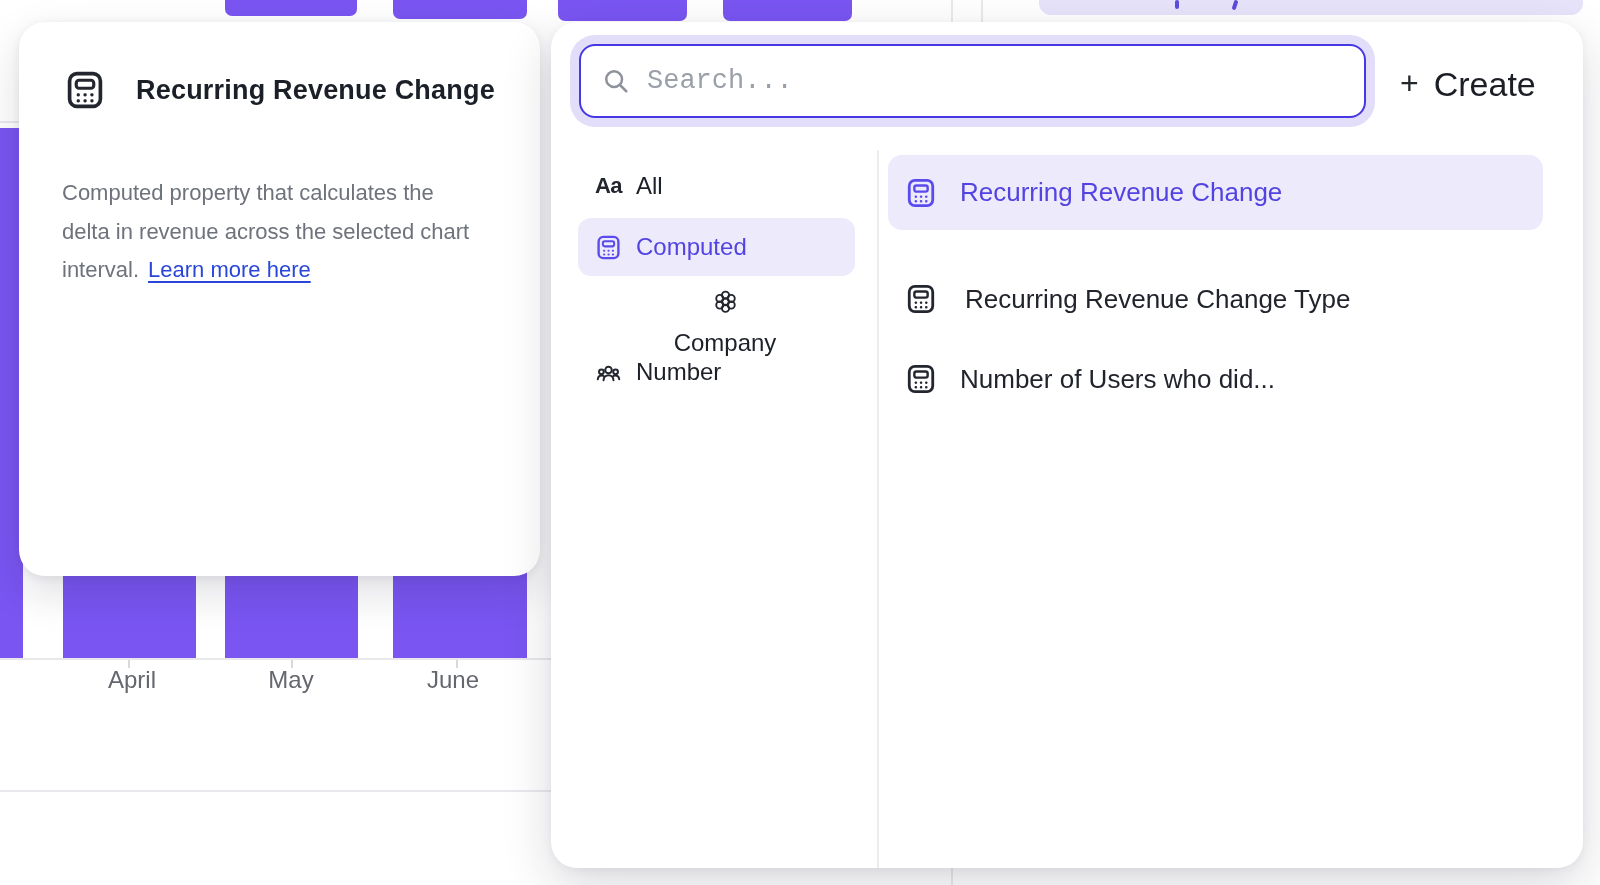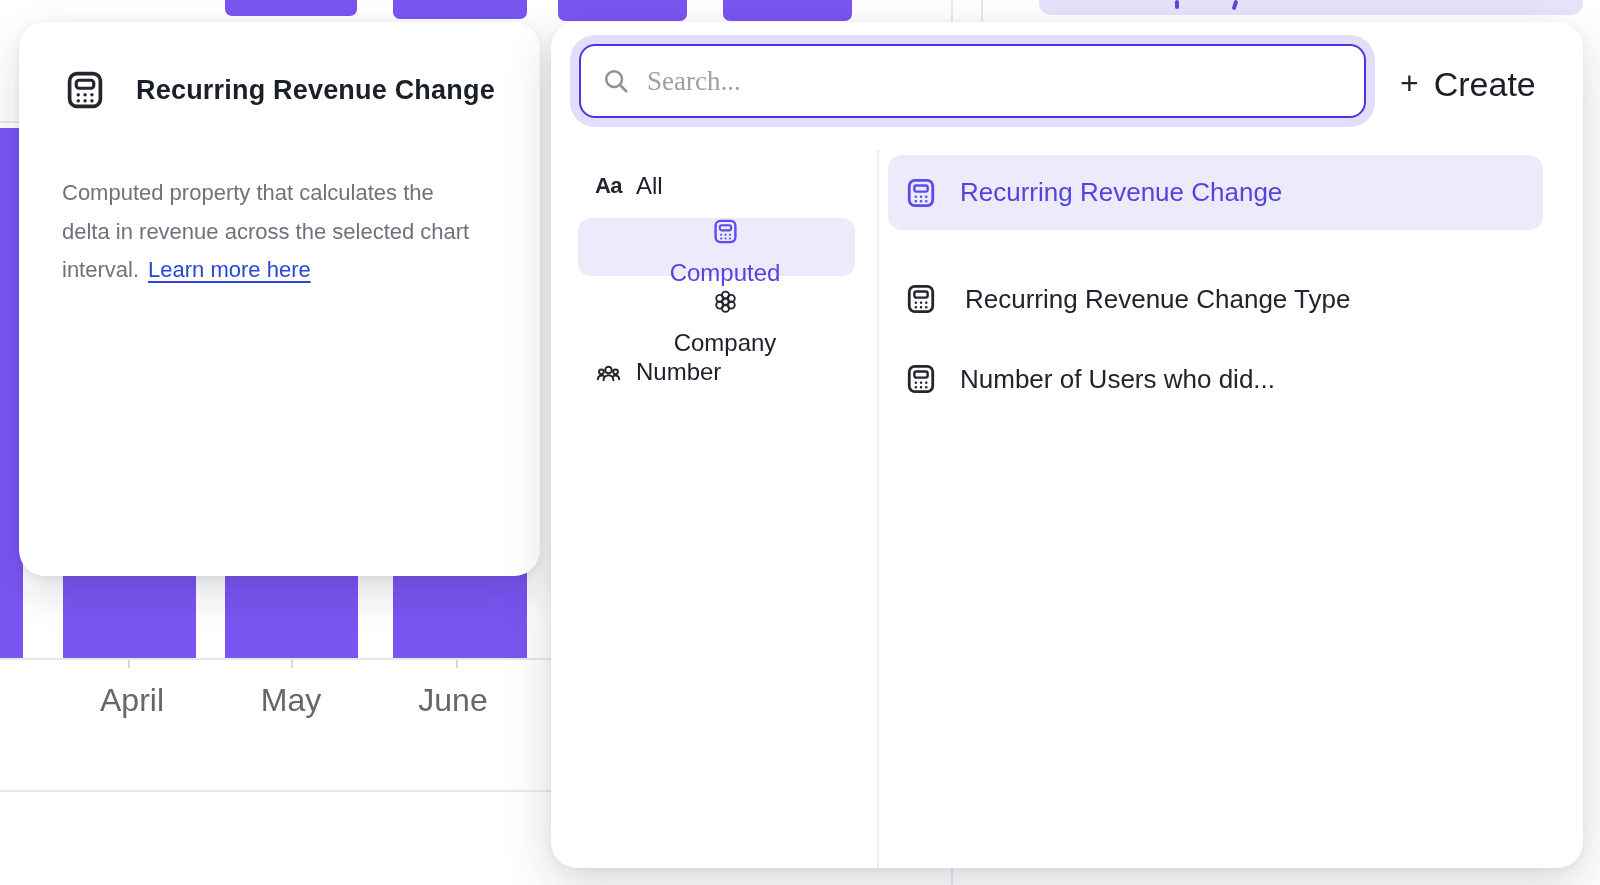--- a/index.html
+++ b/index.html
@@ -4,42 +4,42 @@
 <style>
   html,body{margin:0;padding:0;background:#fff;}
   body{font-family:"Liberation Sans",sans-serif;-webkit-font-smoothing:antialiased;}
   .stage{position:relative;width:1600px;height:885px;overflow:hidden;background:#ffffff;}
 
   
   .bgline{position:absolute;background:#e9e9ed;}
   .bar{position:absolute;background:#7A55F2;}
   .bar.remnant{border-radius:0 0 7px 7px;}
   .tick{position:absolute;width:2px;height:8px;background:#d9d9dd;top:660px;}
-  .month{position:absolute;top:682px;transform:translateX(-50%);font-size:32px;color:#64676e;}
+  .month{position:absolute;top:666px;transform:translateX(-50%);font-size:24px;color:#64676e;}
   .top-pill{position:absolute;left:1039px;top:-12px;width:544px;height:27px;background:#e7e3fa;border-radius:12px;z-index:2;}
   .pill-mark{position:absolute;top:0;width:4px;background:#5b4be0;border-radius:2px;z-index:3;}
 
   
   .card{position:absolute;left:19px;top:22px;width:521px;height:554px;background:#fff;border-radius:26px;
         box-shadow:0 16px 44px rgba(23,23,52,.14),0 2px 10px rgba(23,23,52,.07);z-index:5;}
   .card .head{position:absolute;left:45px;top:46px;display:flex;align-items:center;gap:30px;height:44px;}
   .card .head .cicon{width:42px;height:42px;color:#23262e;flex:0 0 auto;}
   .card .title{font-size:27px;font-weight:700;color:#1b1f28;white-space:nowrap;letter-spacing:.2px;}
   .card .body{position:absolute;left:43px;top:152px;font-size:22px;line-height:38.5px;color:#6e727b;}
   .card .body div{white-space:nowrap;}
   .card a.learn{color:#2946D8;text-decoration:underline;text-underline-offset:4px;margin-left:9px;}
 
   
   .panel{position:absolute;left:551px;top:22px;width:1032px;height:846px;background:#fff;border-radius:26px;
          box-shadow:0 18px 50px rgba(23,23,52,.16),0 2px 10px rgba(23,23,52,.05);z-index:10;}
   .search-wrap{position:absolute;left:28px;top:22px;width:787px;height:74px;background:#fff;
                border:2.5px solid #4638E3;border-radius:16px;box-shadow:0 0 0 9px #e2ddf9;box-sizing:border-box;}
   .search-wrap .sicon{position:absolute;left:20px;top:50%;transform:translateY(-50%);width:30px;height:30px;color:#8d929b;}
   .search-wrap input{position:absolute;left:0;top:0;width:100%;height:100%;border:none;outline:none;background:transparent;
-               padding:0 24px 0 66px;font-family:Liberation Serif, serif;font-size:27px;color:#8b5cf6;box-sizing:border-box;}
+               padding:0 24px 0 66px;font-family:Liberation Mono, monospace;font-size:27px;color:#8b5cf6;box-sizing:border-box;}
   .search-wrap input::placeholder{color:#9aa0a9;opacity:1;}
   .create-btn{position:absolute;left:849px;top:40px;height:44px;display:flex;align-items:center;gap:15px;
               background:none;border:none;cursor:pointer;font-family:"Liberation Sans",sans-serif;padding:0;}
   .create-btn .plus{font-size:32px;font-weight:400;color:#23262b;line-height:1;margin-top:-3px;}
   .create-btn .clabel{font-size:34px;color:#1b1e24;}
 
   .vdivider{position:absolute;left:326px;top:128px;width:2px;height:718px;background:#ececef;}
 
   .f-item{position:absolute;left:27px;width:277px;display:flex;align-items:center;gap:14px;cursor:pointer;padding-left:17px;box-sizing:border-box;}
   .f-item .ficon{width:27px;height:27px;color:#23262e;flex:0 0 auto;display:flex;align-items:center;justify-content:center;}
@@ -137,21 +137,21 @@
     </button>
 
     <div class="vdivider"></div>
 
     <div class="f-item" style="top:142px;height:44px;">
       <span class="ficon">
           <span class="aa">Aa</span>
         </span>
       <span class="flabel">All</span>
     </div>
-    <div class="f-item selected" style="top:196px;height:58px;flex-direction:column;">
+    <div class="f-item selected" style="top:196px;height:58px;">
       <svg class="ficon" viewBox="0 0 24 24">
           <use href="#calc"></use>
         </svg>
       <span class="flabel">Computed</span>
     </div>
     <div class="f-item" style="top:266px;height:44px;flex-direction:column;">
       <svg class="ficon" viewBox="0 0 24 24" fill="none" stroke="currentColor" stroke-width="1.7">
         <circle cx="12" cy="12.2" r="3.2"></circle>
           <circle cx="12" cy="6.4" r="3.2"></circle>
           <circle cx="6.98" cy="9.3" r="3.2"></circle>

